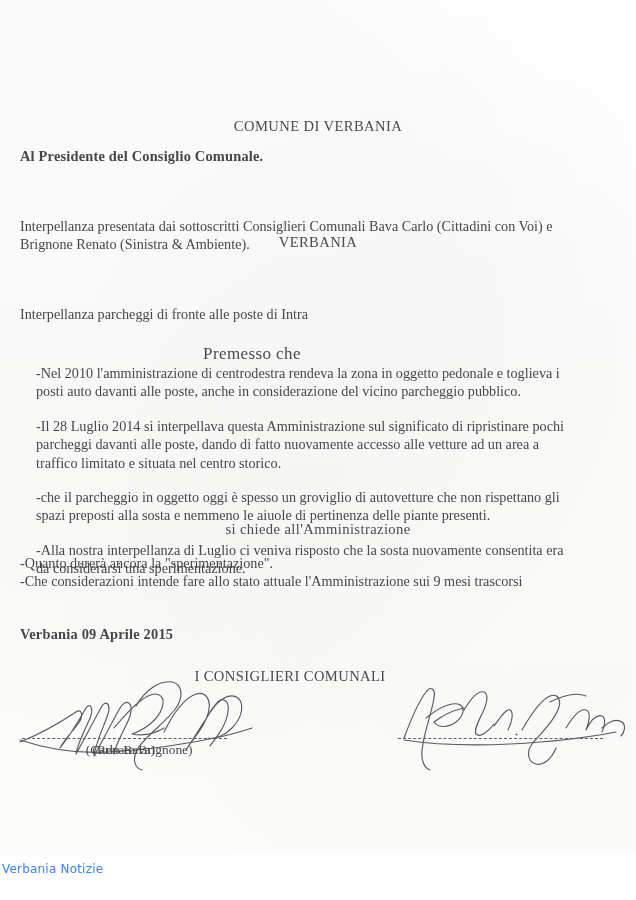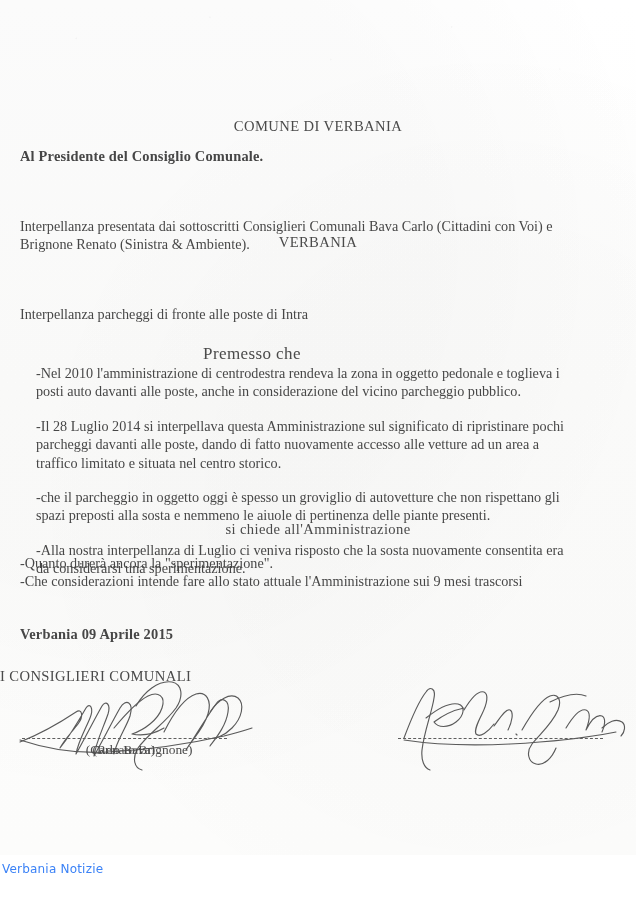--- a/index.html
+++ b/index.html
@@ -105,21 +105,21 @@
   }
   #richieste-list .para { margin: 0; }
 
   #date-line {
     position: absolute; left: 20px; top: 626px;
     font-size: 14.4px;
   }
   #signers-head {
     position: absolute; left: 0; top: 668px; width: 580px;
     font-size: 14.6px;
-    text-align: left;
+    text-align: center;
   }
 
   
   #signature-zone {
     position: absolute; left: 0; top: 672px; width: 636px; height: 120px;
   }
   .sig-block {
     position: absolute;
     width: 240px;
     height: 110px;

